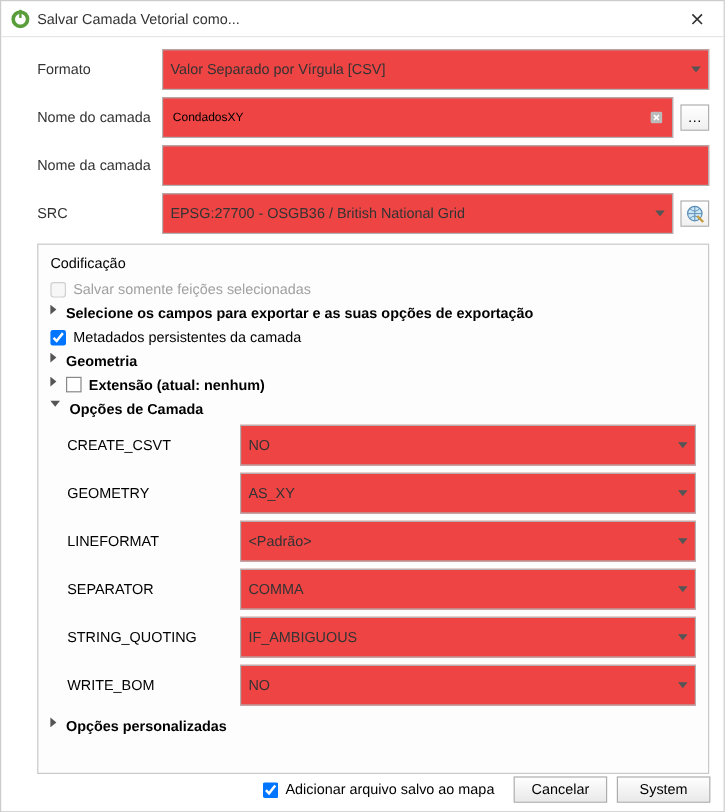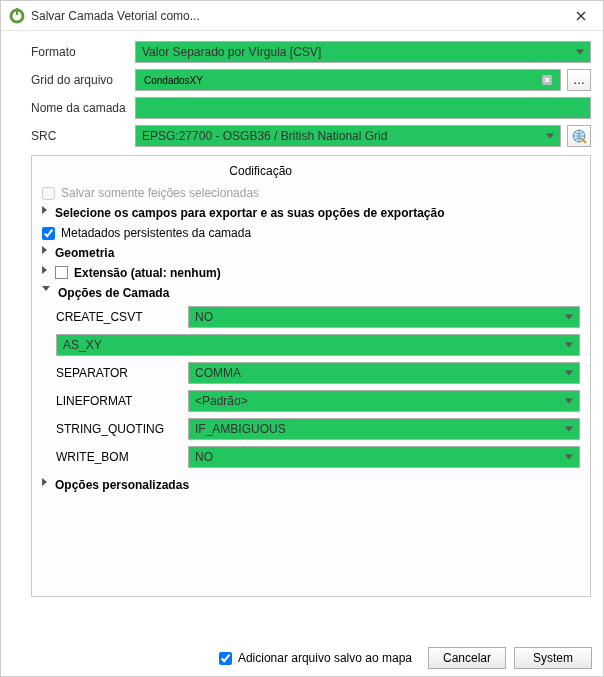--- a/index.html
+++ b/index.html
@@ -45,23 +45,23 @@
     margin-bottom: 6px;
     gap: 6px;
   }
   .row-label {
     width: 98px;
     color: #333;
     font-size: 12px;
   }
   .combo, .textin {
     flex: 1;
-    height: 22px;
+    height: 34px;
     border: 1px solid #b0b0b0;
-    background: #22c55e;
+    background: #ef4444;
     display: flex;
     align-items: center;
     padding: 0 6px;
     position: relative;
     font-size: 12px;
     color: #333;
   }
   .combo { padding-right: 20px; }
   .combo .caret, .caret {
     position: absolute;
@@ -95,21 +95,20 @@
     margin-top: 8px;
     padding: 8px 10px;
     height: 442px;
     overflow: auto;
     background: #fdfdfd;
   }
   .field-row {
     display: flex;
     align-items: center;
     margin-bottom: 8px;
-    text-align: right;
   }
   .field-row .f-label {
     flex: 0 0 250px;
     font-size: 12px;
   }
   .check-row {
     display: flex;
     align-items: center;
     margin: 6px 0;
     gap: 6px;
@@ -143,21 +142,21 @@
     font-weight: bold;
     font-size: 12px;
   }
   .layer-options {
     margin: 6px 0 10px 14px;
   }
   .opt-row {
     display: flex;
     align-items: center;
     margin-bottom: 6px;
-    gap: 10px;
+    gap: 22px;
   }
   .opt-row .opt-label {
     width: 122px;
     font-size: 12px;
   }
   .opt-row .combo { flex: 1; align-items: center; }
   .footer {
     position: absolute;
     bottom: 8px;
     right: 12px;
@@ -210,21 +209,21 @@
 
   <div class="row">
     <div class="row-label">Formato</div>
     <div class="combo">
       <span>Valor Separado por Vírgula [CSV]</span>
       <span class="caret"></span>
     </div>
   </div>
 
   <div class="row">
-    <div class="row-label">Grid do arquivo</div>
+    <div class="row-label">Nome do camada</div>
     <div class="textin">
       <input value="CondadosXY" style="">
       <span class="clear-x">
         <svg width="10" height="10" viewBox="0 0 10 10">
             <rect x="0" y="0" width="10" height="10" rx="2" fill="#bbb"></rect>
             <path d="M3 3 L7 7 M7 3 L3 7" stroke="#fff" stroke-width="1.4"></path>
           </svg>
       </span>
     </div>
     <div class="icon-btn">
@@ -293,36 +292,37 @@
 
     <div class="layer-options">
       <div class="opt-row">
         <div class="opt-label">CREATE_CSVT</div>
         <div class="combo">
           <span>NO</span>
           <span class="caret"></span>
         </div>
       </div>
       <div class="opt-row">
+        <div class="opt-label">GEOMETRY</div>
         <div class="combo">
           <span>AS_XY</span>
           <span class="caret"></span>
         </div>
       </div>
       <div class="opt-row">
+        <div class="opt-label">LINEFORMAT</div>
+        <div class="combo">
+          <span>&lt;Padrão&gt;</span>
+          <span class="caret"></span>
+        </div>
+      </div>
+      <div class="opt-row">
         <div class="opt-label">SEPARATOR</div>
         <div class="combo">
           <span>COMMA</span>
-          <span class="caret"></span>
-        </div>
-      </div>
-      <div class="opt-row">
-        <div class="opt-label">LINEFORMAT</div>
-        <div class="combo">
-          <span>&lt;Padrão&gt;</span>
           <span class="caret"></span>
         </div>
       </div>
       <div class="opt-row">
         <div class="opt-label">STRING_QUOTING</div>
         <div class="combo">
           <span>IF_AMBIGUOUS</span>
           <span class="caret"></span>
         </div>
       </div>

